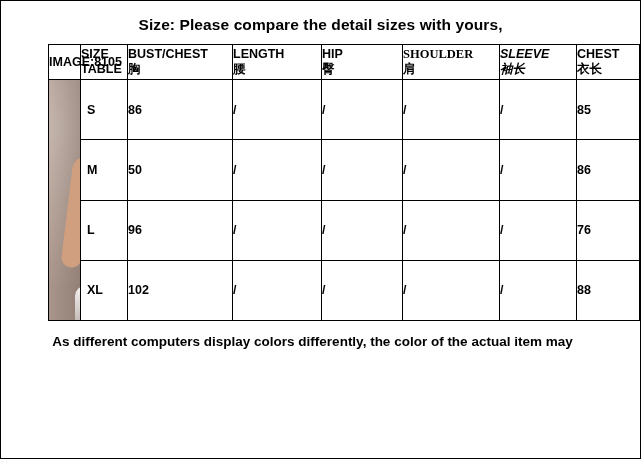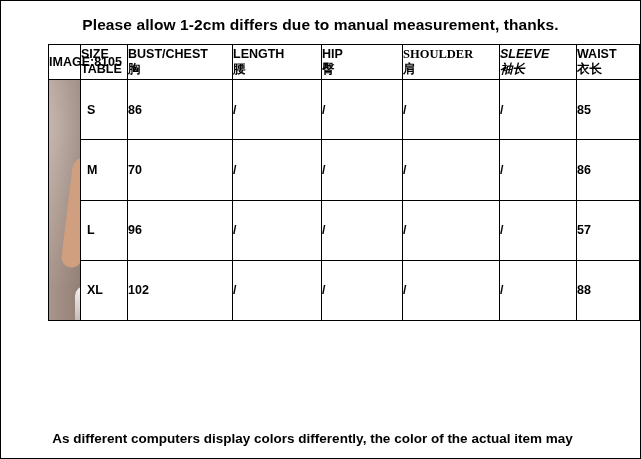--- a/index.html
+++ b/index.html
@@ -84,21 +84,21 @@
   .size-label {
     text-align: left !important;
     padding-left: 6px !important;
   }
   .footer {
     flex: 1 1 auto;
     text-align: center;
     padding: 6px 28px 4px 12px;
     display: flex;
     flex-direction: column;
-    justify-content: flex-end;
+    justify-content: space-between;
   }
   .footer-line {
     font-size: 13.5px;
     line-height: 30px;
     font-weight: 600;
     white-space: nowrap;
   }
   
   .photo {
     position: relative;
@@ -202,21 +202,21 @@
     filter: blur(0.4px);
     border-radius: 10px;
   }
 </style>
 </head>
 <body>
 
 <div class="page">
 
   <div class="header">
-    <div class="header-line">Please allow 1-2cm differs due to manual measurement, thanks.</div>
+    <div class="header-line">Size: Please compare the detail sizes with yours,</div>
   </div>
 
   <div class="table-wrap">
     <table class="size-table">
       <thead>
         <tr>
           <th class="img-head" rowspan="1">IMAGE:8105</th>
           <th class="col-size hdr-two-line">
             <span>SIZE</span>
             <span>TABLE</span>
@@ -235,21 +235,21 @@
           </th>
           <th class="col-shoulder hdr-two-line">
             <span>SHOULDER</span>
             <span>肩</span>
           </th>
           <th class="col-sleeve hdr-two-line">
             <span>SLEEVE</span>
             <span>袖长</span>
           </th>
           <th class="col-length hdr-two-line">
-            <span>WAIST</span>
+            <span>CHEST</span>
             <span>衣长</span>
           </th>
         </tr>
       </thead>
       <tbody>
         <tr class="body-row">
           <td class="img-cell" rowspan="4">
             <div class="photo">
               <div class="photo-bg"></div>
               <div class="photo-shadow"></div>
@@ -267,35 +267,35 @@
           <td class="size-label">S</td>
           <td>86</td>
           <td>/</td>
           <td>/</td>
           <td>/</td>
           <td>/</td>
           <td>85</td>
         </tr>
         <tr class="body-row">
           <td class="size-label">M</td>
-          <td>70</td>
+          <td>50</td>
           <td>/</td>
           <td>/</td>
           <td>/</td>
           <td>/</td>
           <td>86</td>
         </tr>
         <tr class="body-row">
           <td class="size-label">L</td>
           <td>96</td>
           <td>/</td>
           <td>/</td>
           <td>/</td>
           <td>/</td>
-          <td>57</td>
+          <td>76</td>
         </tr>
         <tr class="body-row">
           <td class="size-label">XL</td>
           <td>102</td>
           <td>/</td>
           <td>/</td>
           <td>/</td>
           <td>/</td>
           <td>88</td>
         </tr>

